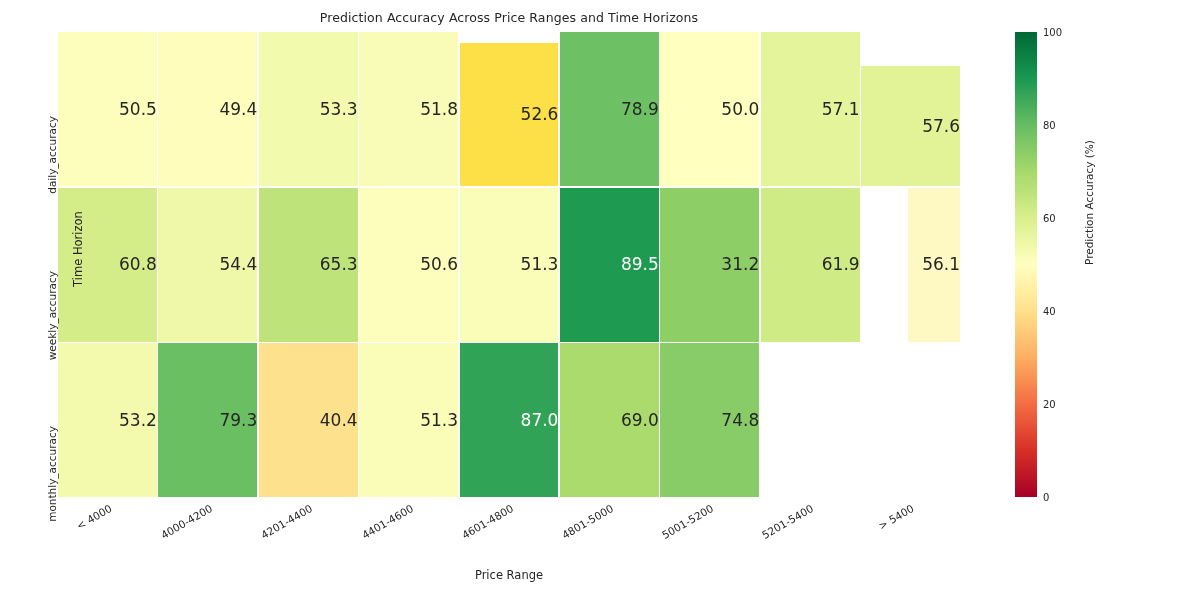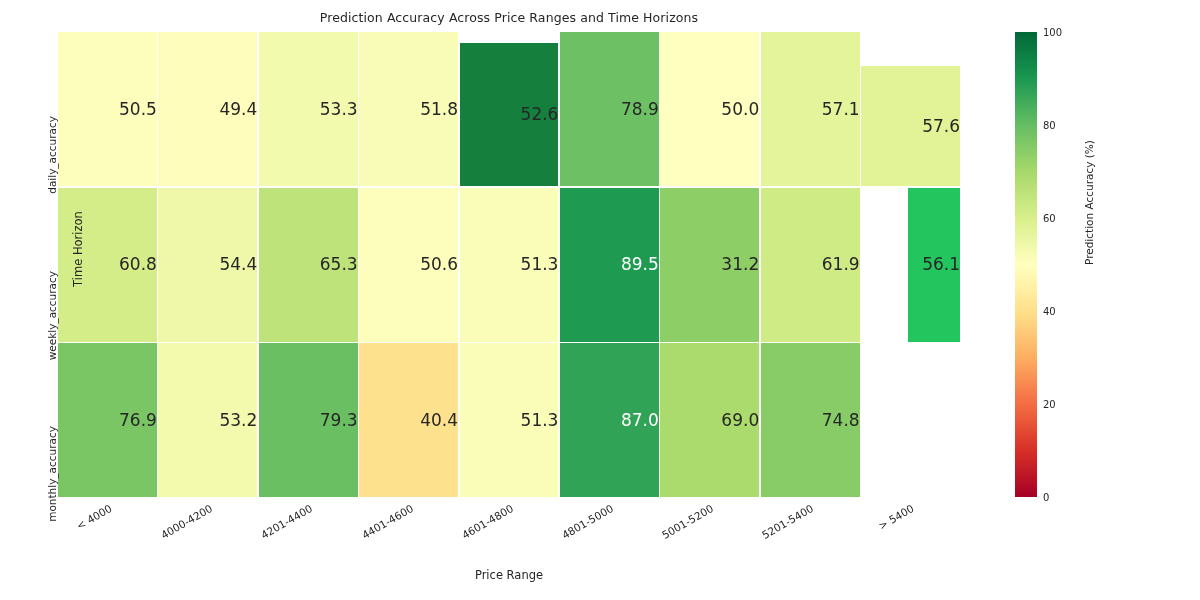--- a/index.html
+++ b/index.html
@@ -148,21 +148,21 @@
         </div>
         <div class="heat-cell" style="background: rgb(255, 253, 188);">
           <span style="color: rgb(38, 38, 38);">49.4</span>
         </div>
         <div class="heat-cell" style="background: rgb(242, 250, 174);">
           <span style="color: rgb(38, 38, 38);">53.3</span>
         </div>
         <div class="heat-cell" style="background: rgb(248, 252, 182);">
           <span style="color: rgb(38, 38, 38);">51.8</span>
         </div>
-        <div class="heat-cell" style="background: #15803d; margin-top: 11px;">
+        <div class="heat-cell" style="background: #fde047; margin-top: 11px;">
           <span style="color: rgb(38, 38, 38);">52.6</span>
         </div>
         <div class="heat-cell" style="background: rgb(109, 192, 100);">
           <span style="color: rgb(38, 38, 38);">78.9</span>
         </div>
         <div class="heat-cell" style="background: rgb(255, 255, 191);">
           <span style="color: rgb(38, 38, 38);">50.0</span>
         </div>
         <div class="heat-cell" style="background: rgb(228, 244, 154);">
           <span style="color: rgb(38, 38, 38);">57.1</span>
@@ -187,25 +187,22 @@
         </div>
         <div class="heat-cell" style="background: rgb(30, 154, 81);">
           <span style="color: rgb(255, 255, 255);">89.5</span>
         </div>
         <div class="heat-cell" style="background: rgb(141, 206, 103);">
           <span style="color: rgb(38, 38, 38);">31.2</span>
         </div>
         <div class="heat-cell" style="background: rgb(207, 235, 133);">
           <span style="color: rgb(38, 38, 38);">61.9</span>
         </div>
-        <div class="heat-cell" style="background: #22c55e; margin-left: 47px;">
+        <div class="heat-cell" style="background: #fef9c3; margin-left: 47px;">
           <span style="color: rgb(38, 38, 38);">56.1</span>
-        </div>
-        <div class="heat-cell" style="background: rgb(122, 198, 101);">
-          <span style="color: rgb(38, 38, 38);">76.9</span>
         </div>
         <div class="heat-cell" style="background: rgb(243, 250, 174);">
           <span style="color: rgb(38, 38, 38);">53.2</span>
         </div>
         <div class="heat-cell" style="background: rgb(106, 191, 99);">
           <span style="color: rgb(38, 38, 38);">79.3</span>
         </div>
         <div class="heat-cell" style="background: rgb(254, 225, 141);">
           <span style="color: rgb(38, 38, 38);">40.4</span>
         </div>

